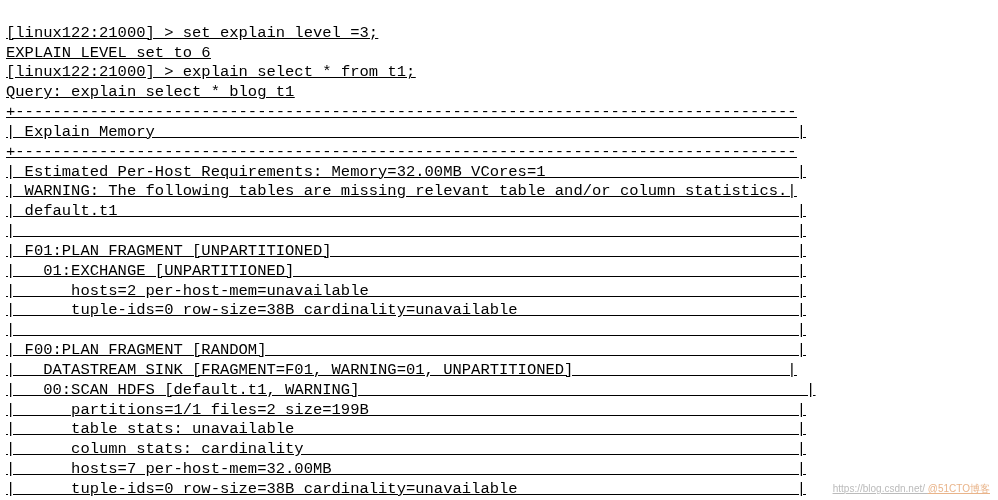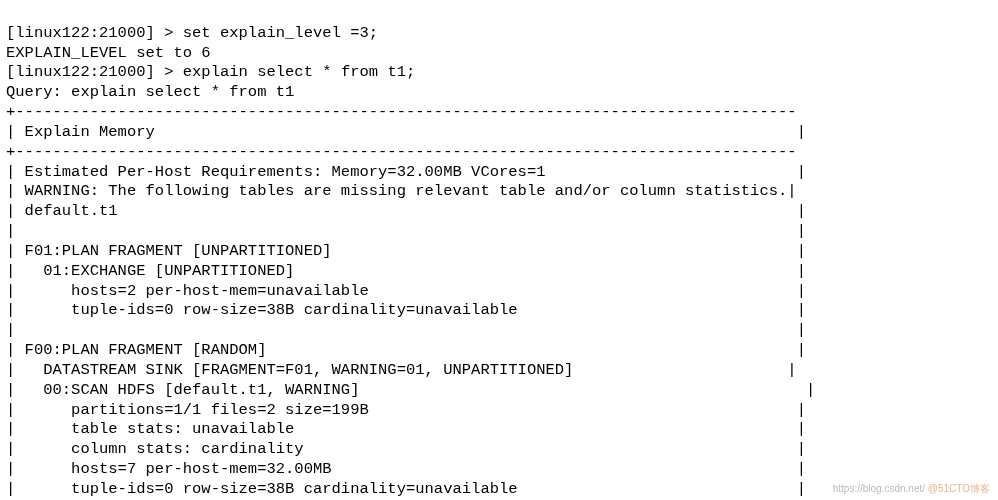--- a/index.html
+++ b/index.html
@@ -1,15 +1,15 @@
 <!DOCTYPE html>
 <html><head>
   <meta charset="utf-8">
   <style>
-    * { margin: 0; padding: 0; box-sizing: border-box; }
+    * { margin: 0; padding: 0; box-sizing: border-box; text-decoration: underline; }
     body {
       font-family: "Courier New", Courier, monospace;
       font-size: 15.5px;
       line-height: 1.28;
       color: #000;
       background: #fff;
       padding: 4px 6px;
       white-space: pre;
       position: relative;
       height: 500px;
@@ -24,21 +24,21 @@
       font-family: Arial, sans-serif;
       white-space: nowrap;
     }
     .watermark .orange { color: #e9b48a; }
   </style>
 </head>
 <body>
 <span><span>[linux122:21000] &gt;</span> <span>set explain_level =3;</span></span>
 <span>EXPLAIN_LEVEL set to 6</span>
 <span><span>[linux122:21000] &gt;</span> <span>explain select * from t1;</span></span>
-<span>Query: explain select * from t1</span>
+<span>Query: explain select * blog t1</span>
 <span>+------------------------------------------------------------------------------------</span>
 <span>| Explain Memory                                                                     |</span>
 <span>+------------------------------------------------------------------------------------</span>
 <span>| Estimated Per-Host Requirements: Memory=32.00MB VCores=1                           |</span>
 <span>| WARNING: The following tables are missing relevant table and/or column statistics.|</span>
 <span>| default.t1                                                                         |</span>
 <span>|                                                                                    |</span>
 <span>| F01:PLAN FRAGMENT [UNPARTITIONED]                                                  |</span>
 <span>|   01:EXCHANGE [UNPARTITIONED]                                                      |</span>
 <span>|      hosts=2 per-host-mem=unavailable                                              |</span>

